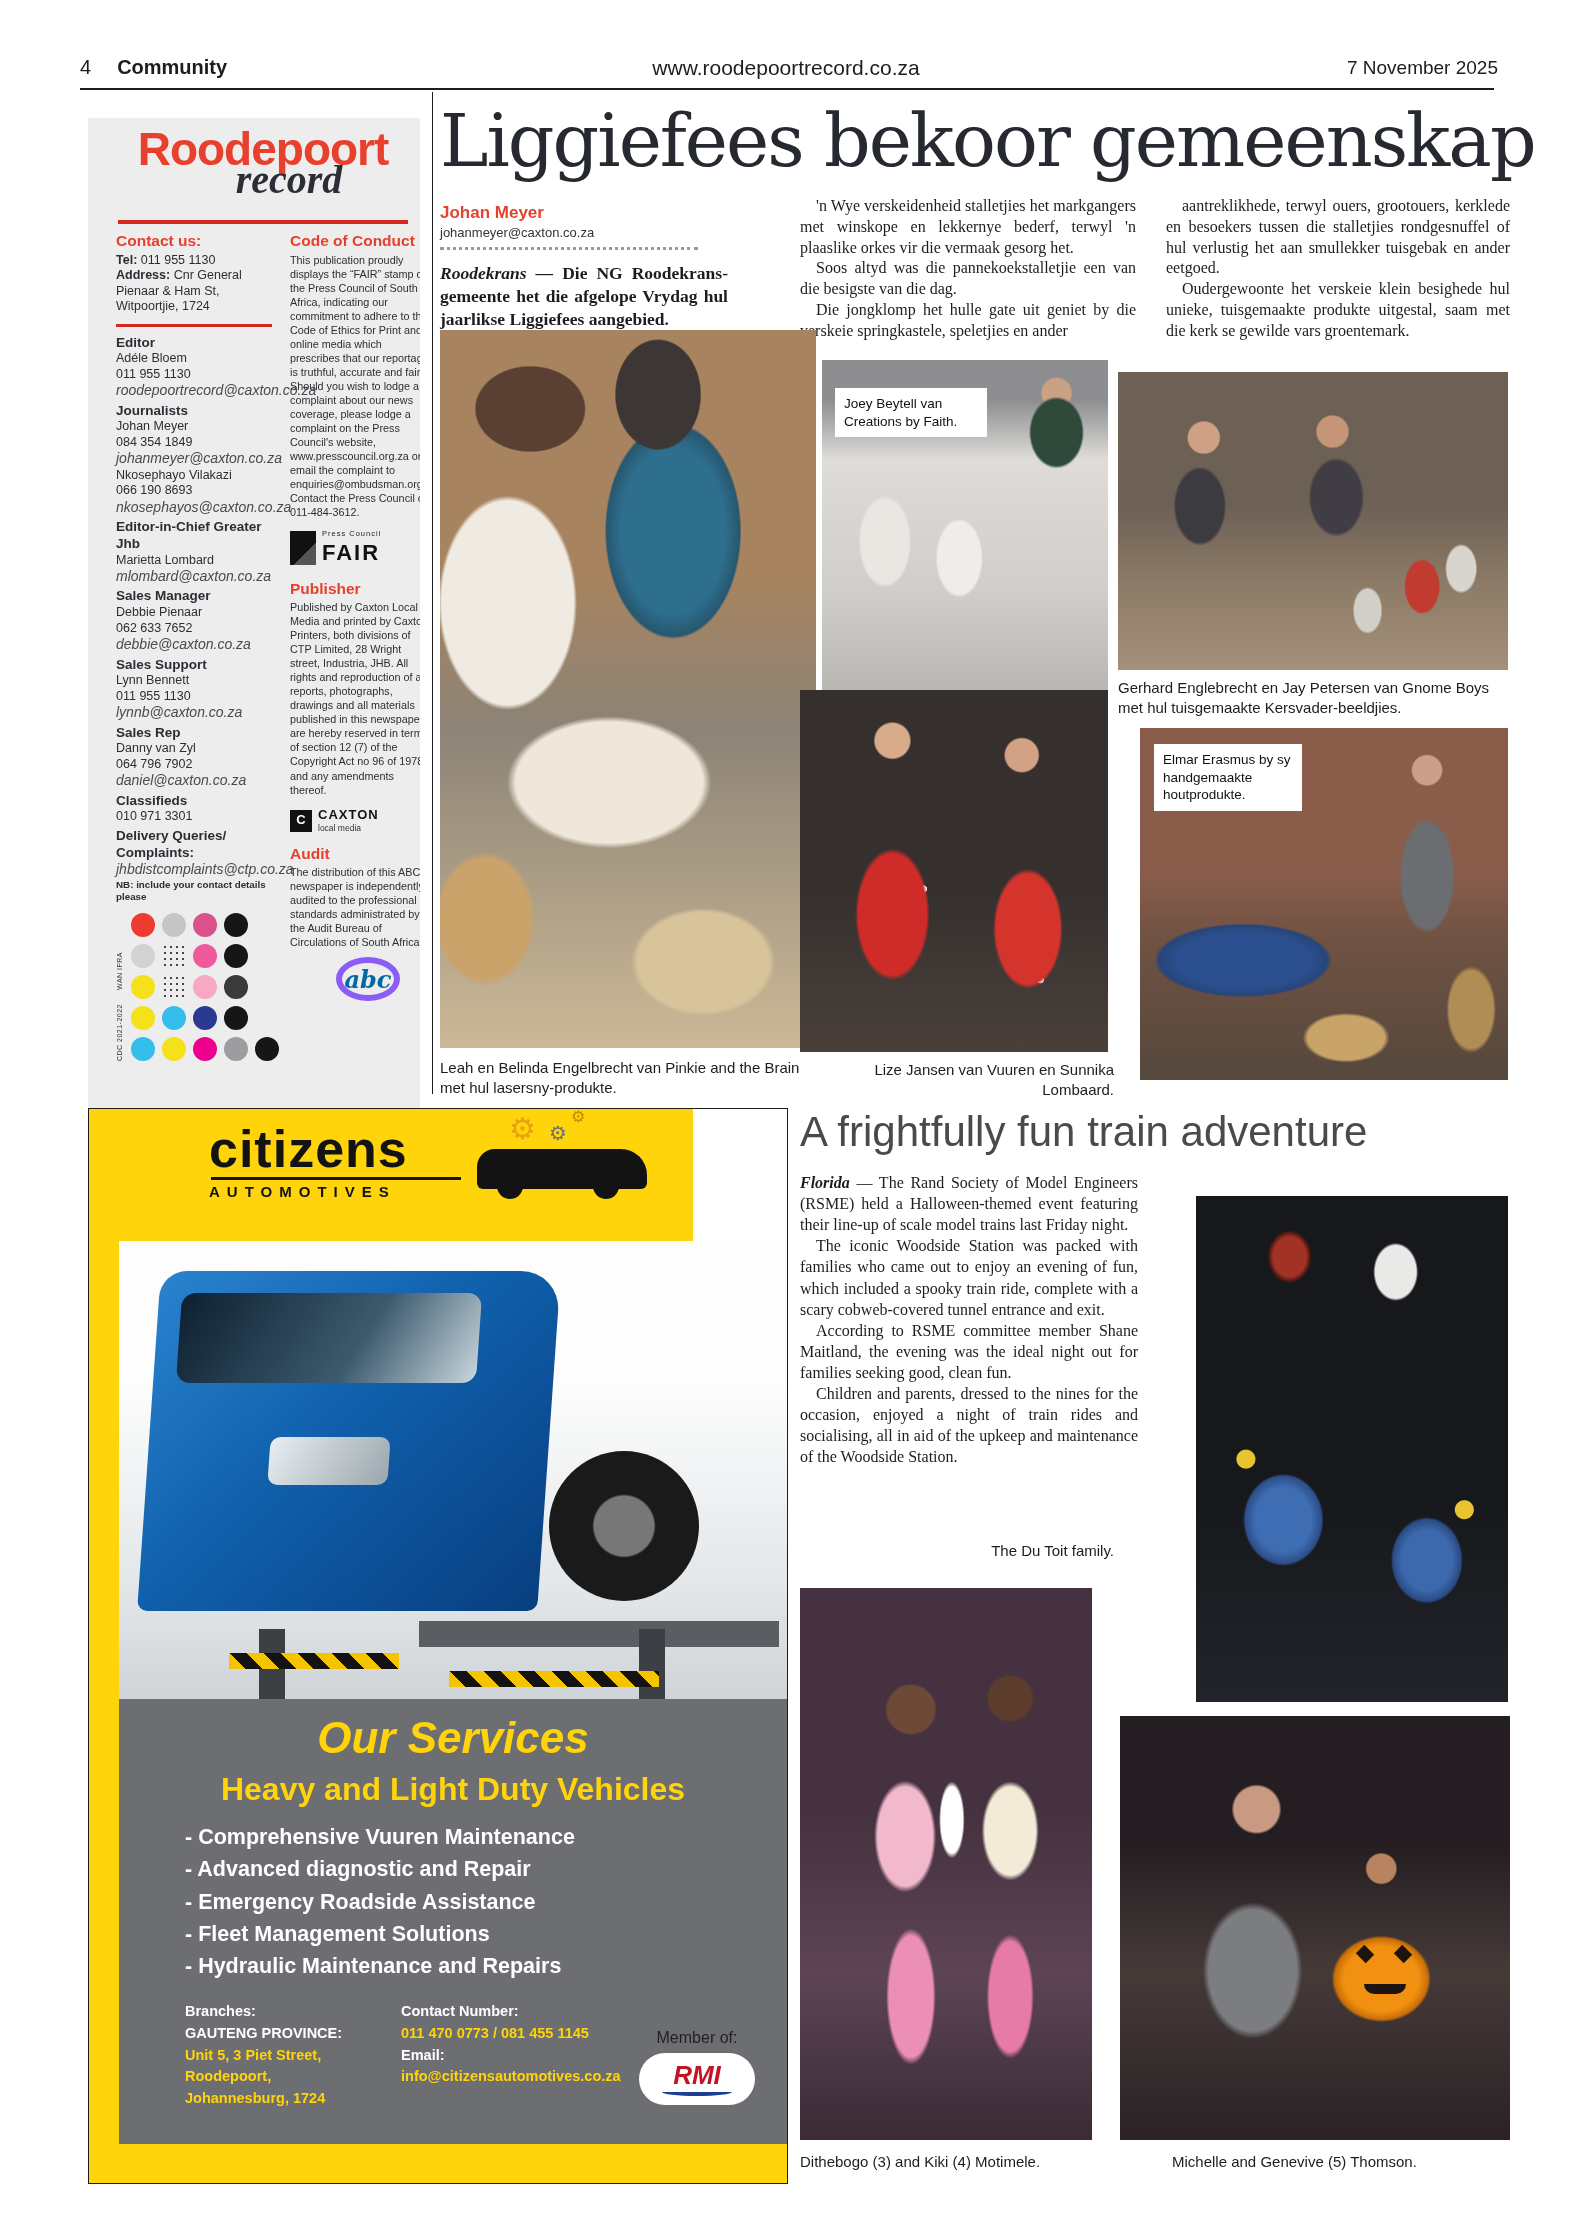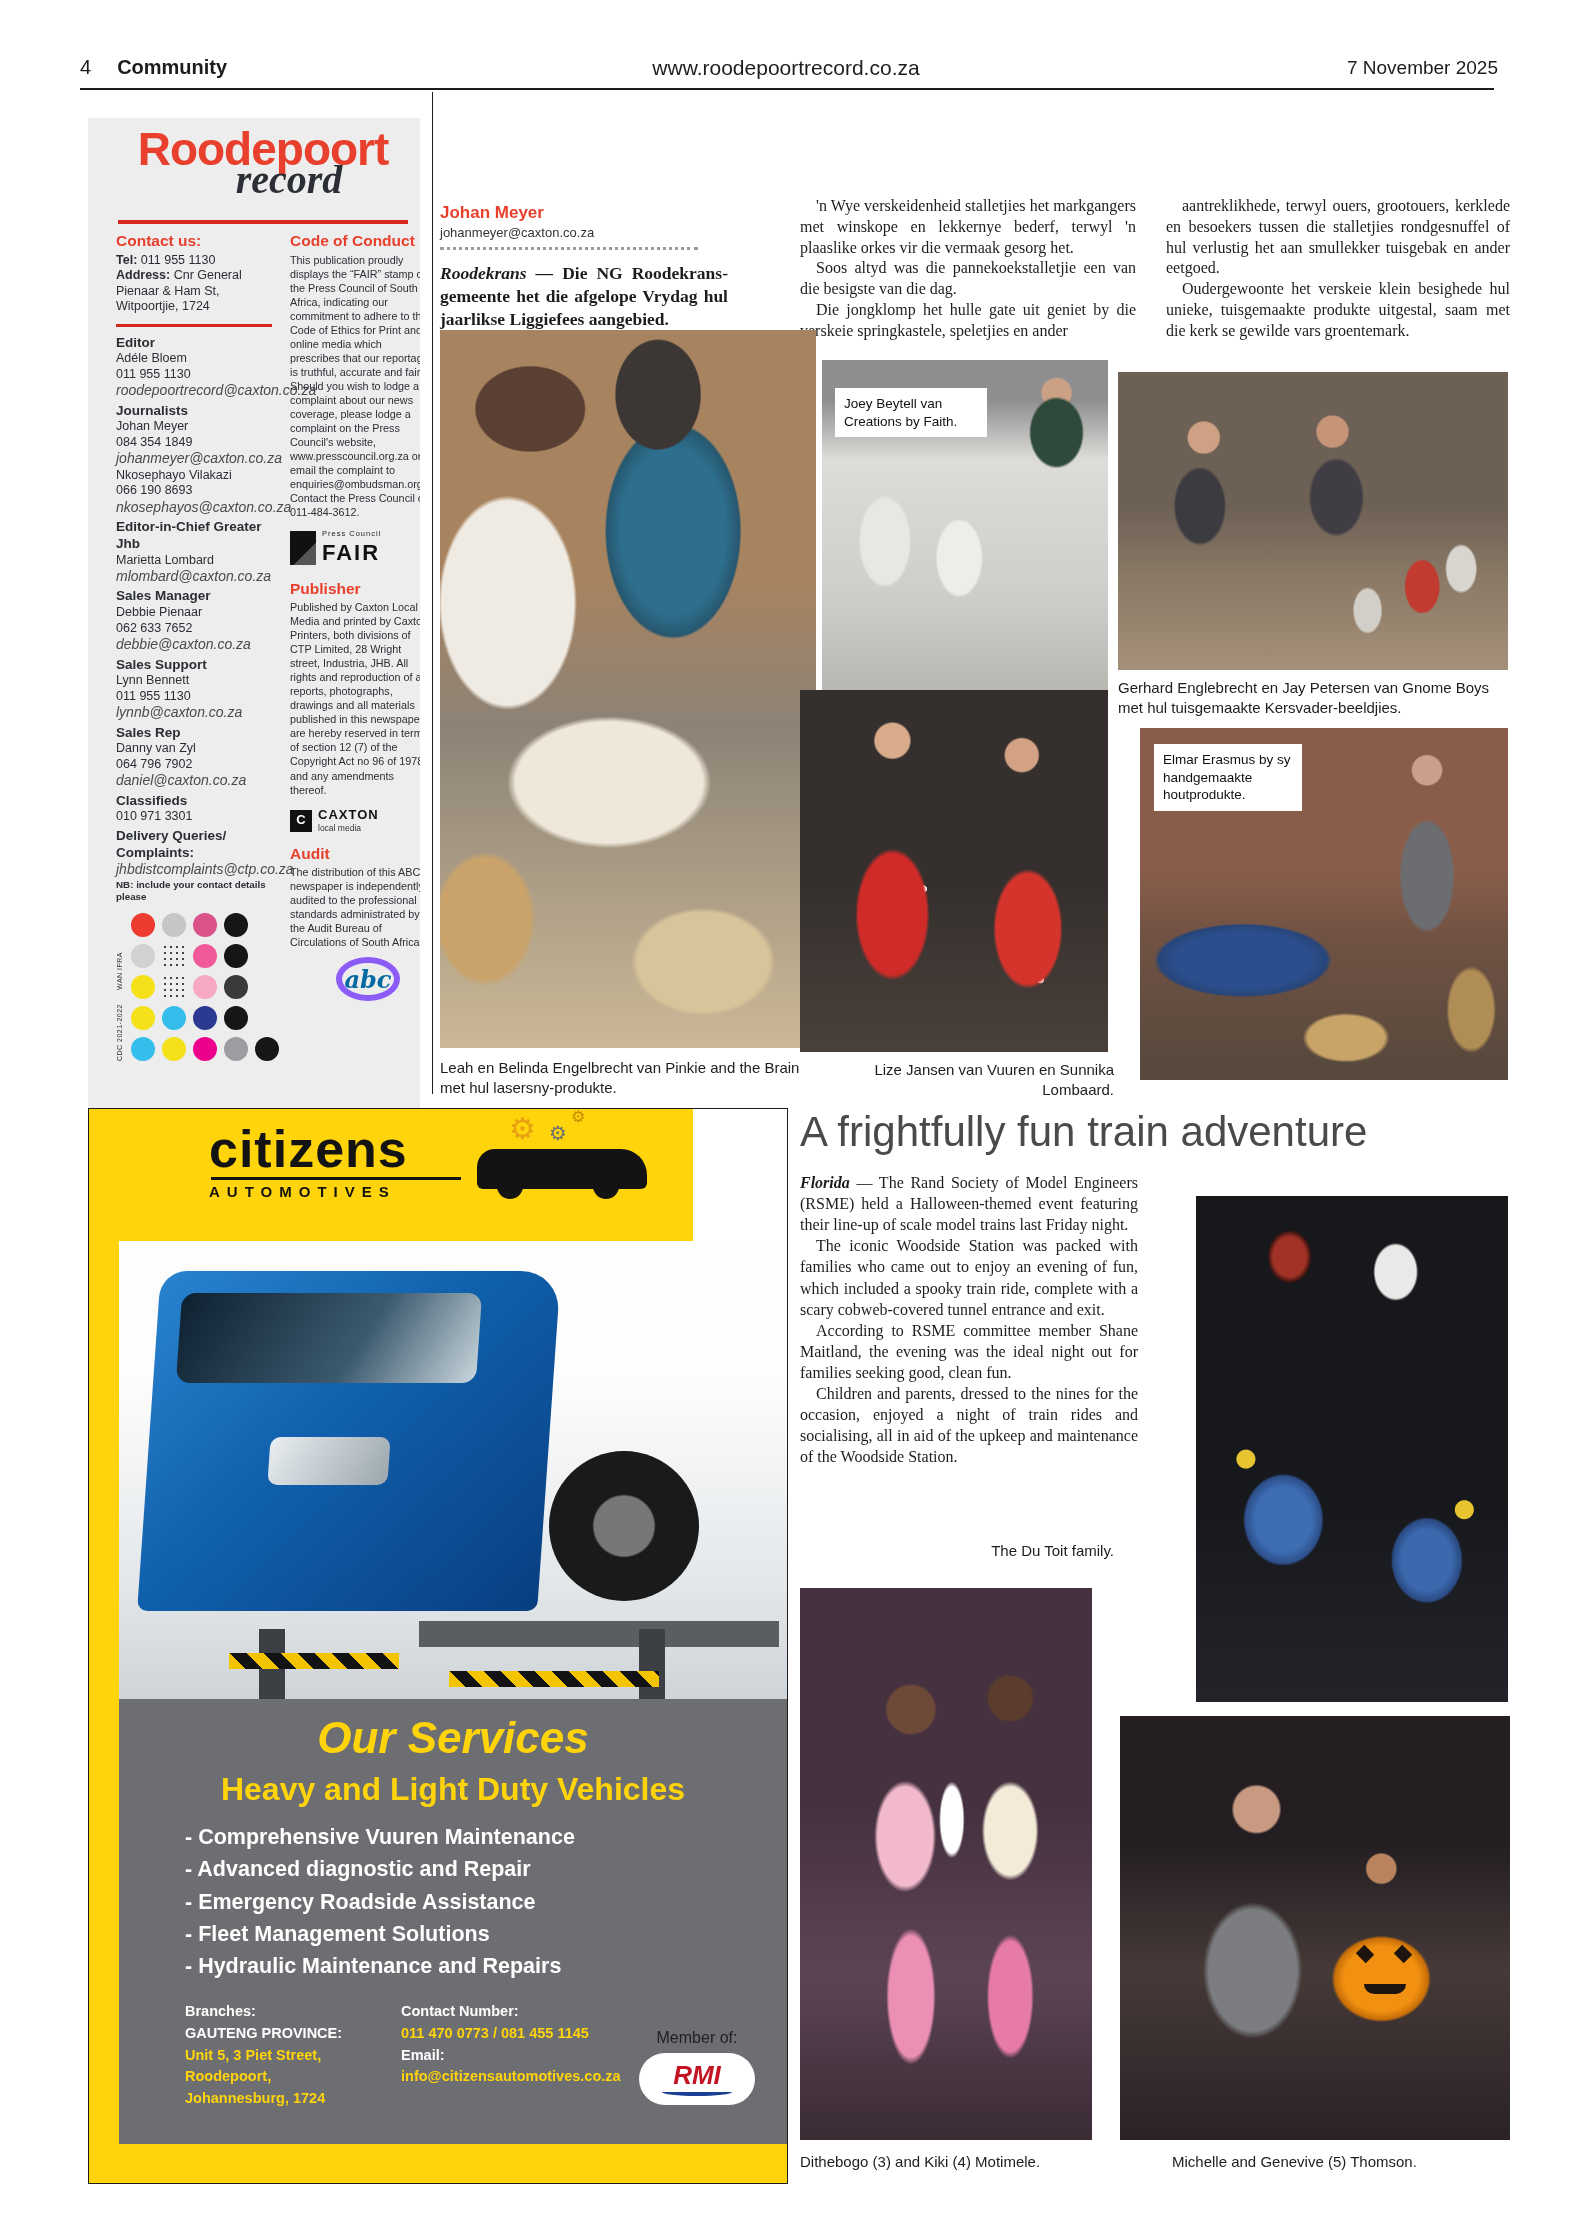--- a/index.html
+++ b/index.html
@@ -308,20 +308,21 @@
             <div class="lm">local media</div>
           </div>
         </div>
         <div class="red-h">Audit</div>
         <div>The distribution of this ABC newspaper is independently audited to the professional standards administrated by the Audit Bureau of Circulations of South Africa.</div>
         <div class="abc-logo">abc</div>
       </div>
     </div>
   </div>
 
+  <h1 class="headline">Liggiefees bekoor gemeenskap</h1>
   <div class="byline">
     <div class="bn">Johan Meyer</div>
     <div class="be">johanmeyer@caxton.co.za</div>
     <div class="brule"></div>
   </div>
   <div class="lead"><span class="loc">Roodekrans</span><span> — Die NG Roodekrans-gemeente het die afgelope Vrydag hul jaarlikse Liggiefees aangebied.</span></div>
   <div id="col2" class="acol">
     <p>'n Wye verskeidenheid stalletjies het markgangers met winskope en lekkernye bederf, terwyl 'n plaaslike orkes vir die vermaak gesorg het.</p>
     <p>Soos altyd was die pannekoekstalletjie een van die besigste van die dag.</p>
     <p>Die jongklomp het hulle gate uit geniet by die verskeie springkastele, speletjies en ander</p>

